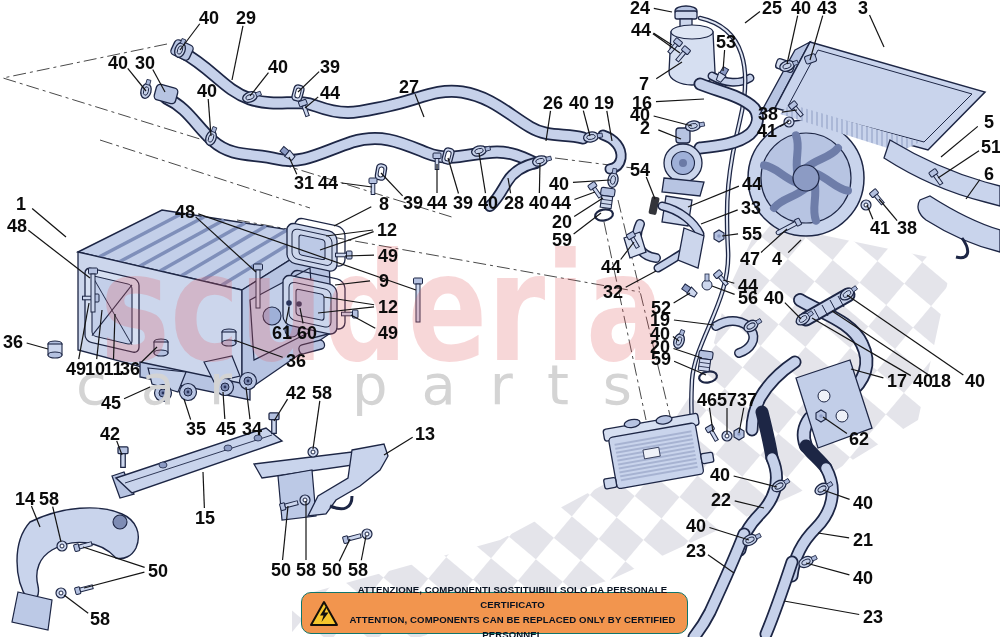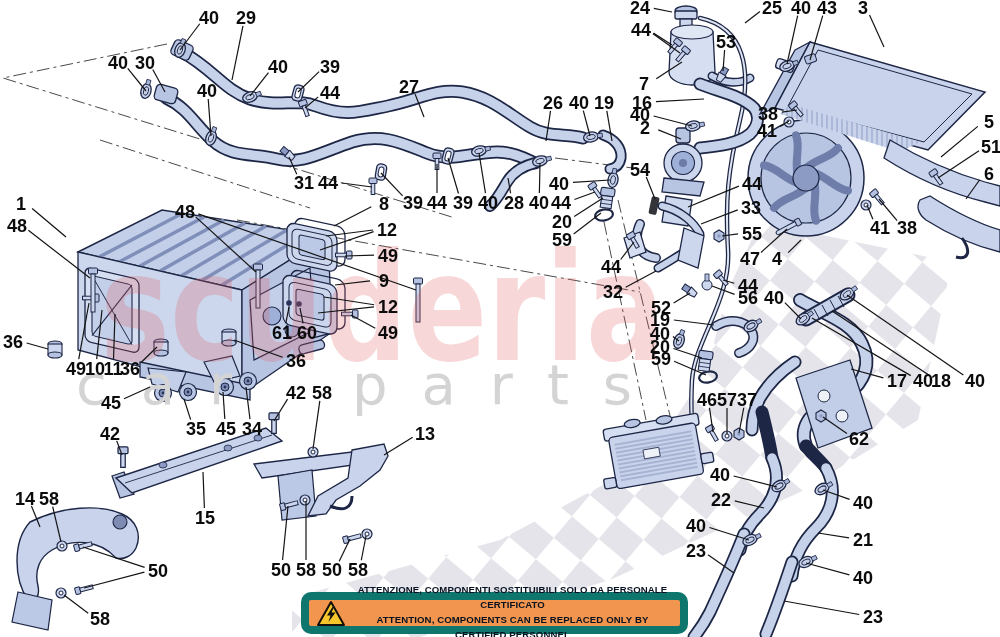--- a/index.html
+++ b/index.html
@@ -15,21 +15,21 @@
   .tubeI2{fill:none;stroke:#dfe5f2;stroke-linecap:round;}
   .dashline{fill:none;stroke:#4a4a4a;stroke-width:1;stroke-dasharray:13 4 3 4;}
   #callout-lines line{stroke:#141414;stroke-width:1.2;}
   #callout-labels text{font-family:"Liberation Sans",sans-serif;font-weight:700;
        font-size:18px;fill:#0b0b0b;text-anchor:middle;}
   #wm-brand{font-family:"DejaVu Sans",sans-serif;font-weight:700;font-size:150px;
        fill:#e25a60;opacity:0.24;}
   .wm-sub{font-family:"DejaVu Sans",sans-serif;font-weight:400;font-size:56px;
        fill:#d4d4d4;letter-spacing:34px;}
   #warning-banner{position:absolute;left:301px;top:592px;width:387px;height:42px;
-       box-sizing:border-box;background:#f2954e;border:8px solid #0f766e;border-radius:10px;
+       box-sizing:border-box;background:#f2954e;border:1px solid #0f766e;border-radius:10px;
        display:flex;align-items:center;padding:0 8px 0 7px;gap:7px;}
   #warning-banner .btext{flex:1;text-align:center;font-weight:700;font-size:9.6px;
        color:#071120;line-height:1.55;letter-spacing:0.1px;}
 </style>
 </head>
 <body>
 
 <div id="page">
 <svg id="diagram-svg" width="1000" height="637" viewBox="0 0 1000 637" xmlns="http://www.w3.org/2000/svg">
 

